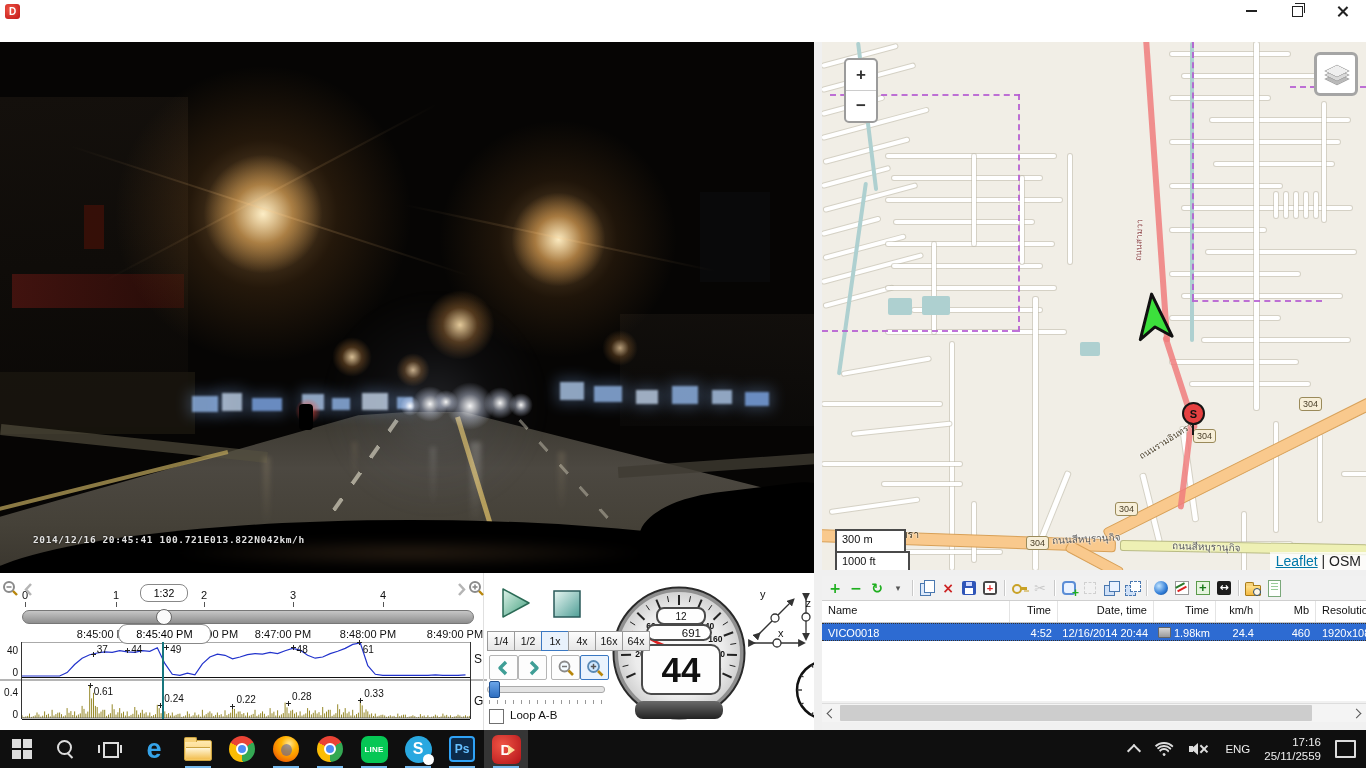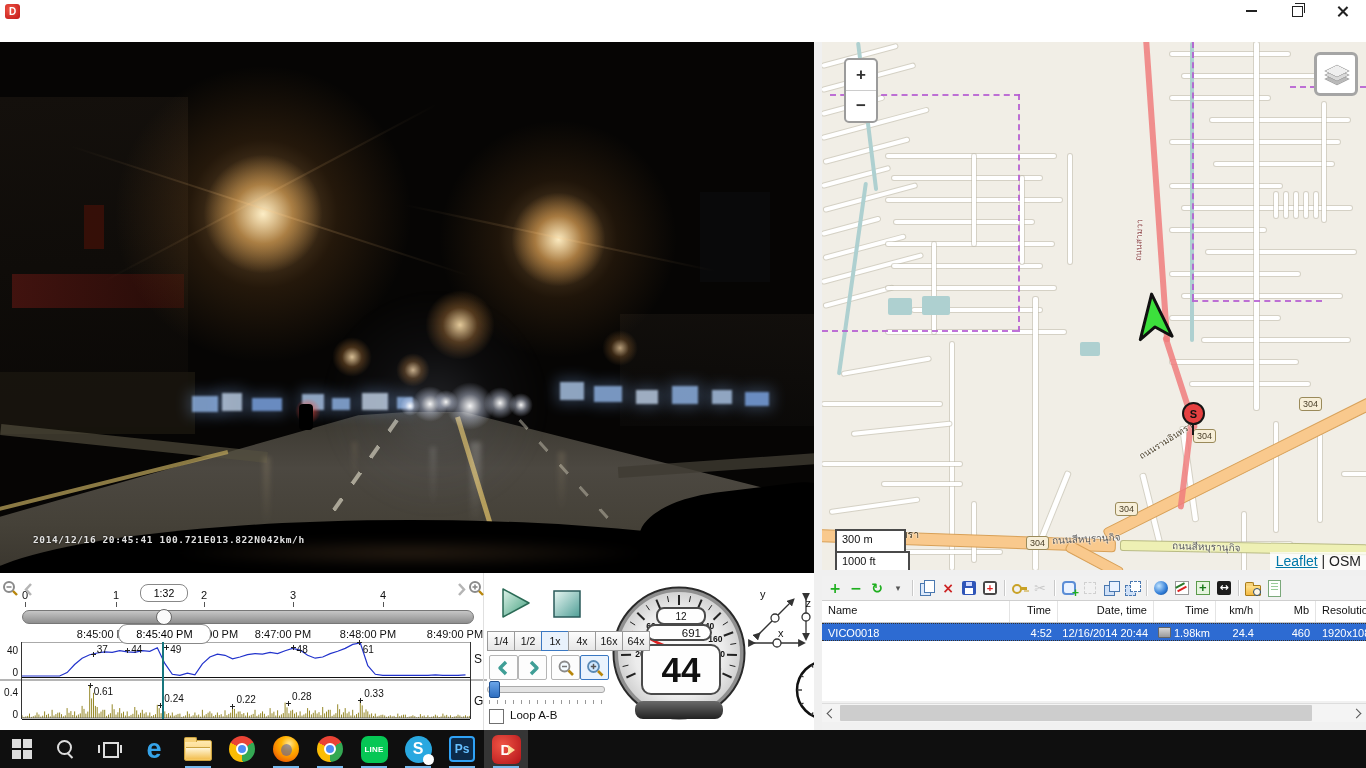--- a/index.html
+++ b/index.html
@@ -996,14 +996,40 @@
         </div>
         <div class="tb-btn">
           <div class="ic-ps">Ps</div>
           <div class="tb-underline"></div>
         </div>
         <div class="tb-btn active">
           <div class="ic-player">D</div>
           <div class="tb-underline"></div>
         </div>
       </div>
+    <div id="tray">
+      <div class="tray-item">
+          <i class="ic-chevron"></i>
+        </div>
+      <div class="tray-item">
+          <div class="ic-wifi">
+            <i></i>
+            <i></i>
+            <i></i>
+            <i></i>
+          </div>
+        </div>
+      <div class="tray-item">
+          <div class="ic-speaker"><i></i></div>
+        </div>
+      <div class="tray-item" id="tray-lang">ENG</div>
+      <div class="tray-item" id="tray-clock">
+        <div>
+            <div>17:16</div>
+            <div>25/11/2559</div>
+          </div>
+      </div>
+      <div class="tray-item">
+          <div class="ic-action"></div>
+        </div>
+    </div>
   </div>
 </div>
 
 </body></html>

